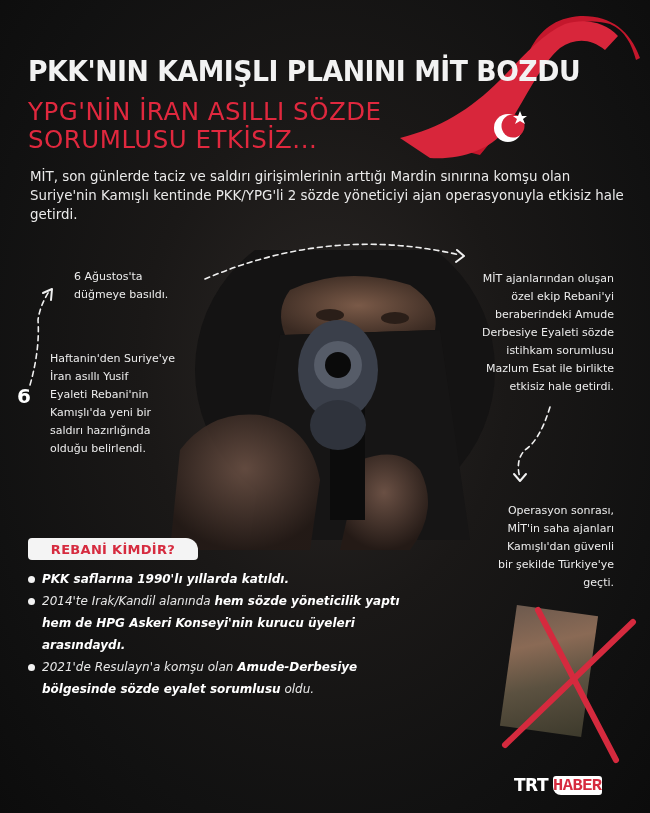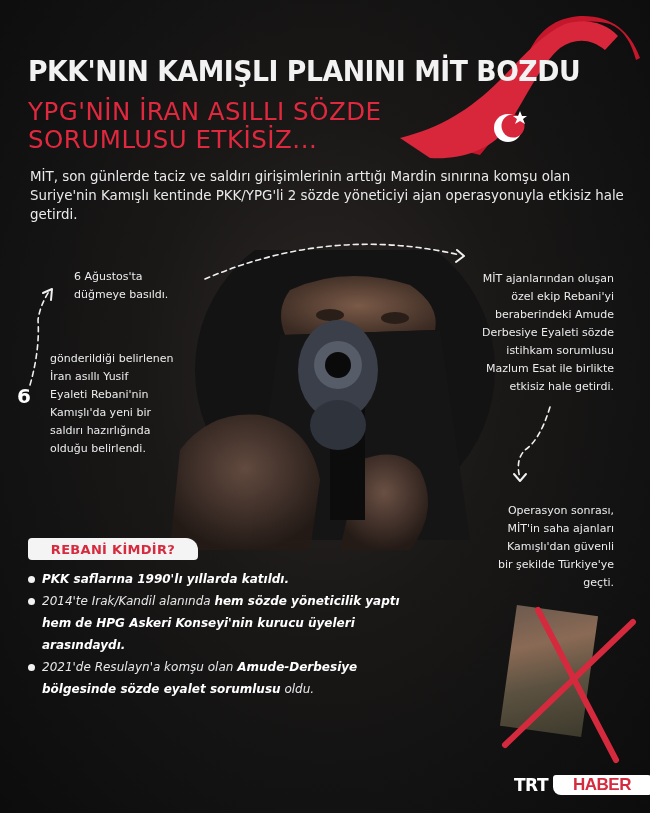--- a/index.html
+++ b/index.html
@@ -32,21 +32,21 @@
   .bullets{position:absolute;left:26px;top:568px;width:400px;margin:0;padding:0;list-style:none;
     font-family:"DejaVu Sans",sans-serif;font-style:italic;font-size:12px;line-height:22px;color:#e8e8e8;}
   .bullets li{position:relative;padding-left:16px;}
   .bullets li::before{content:"";position:absolute;left:2px;top:8px;width:7px;height:7px;border-radius:50%;background:#f2f2f2;}
   .bullets b{font-weight:bold;color:#fff;}
   .portrait{position:absolute;left:508px;top:610px;width:82px;height:122px;transform:rotate(8deg);
     background:linear-gradient(160deg,#6d5a4e 0%,#8a6a55 30%,#5b5140 60%,#3d3a2c 100%);}
   .xmark{position:absolute;left:490px;top:590px;width:150px;height:180px;}
   .logo{position:absolute;left:514px;top:775px;display:flex;align-items:center;}
   .logo .trt{font-family:"DejaVu Sans",sans-serif;font-weight:bold;font-size:17px;color:#fff;letter-spacing:-0.5px;margin-right:5px;}
-  .logo .haber{background:#fff;color:#d62b3f;font-family:Liberation Sans, sans-serif;font-weight:bold;font-size:17px;padding:0 20px;border-radius:3px 3px 3px 8px;letter-spacing:-0.5px;}
+  .logo .haber{background:#fff;color:#d62b3f;font-family:Liberation Mono, monospace;font-weight:bold;font-size:17px;padding:0 0;border-radius:3px 3px 3px 8px;letter-spacing:-0.5px;}
 </style>
 </head>
 <body>
 
 <div class="page">
 
   <svg class="ribbon" viewBox="0 0 310 150">
     <path d="M140 145 C 170 110, 200 60, 215 30 C 225 12, 250 8, 270 14 C 285 20, 292 35, 296 50 L 300 48 C 290 20, 270 5, 240 6 C 215 8, 200 20, 190 40 C 175 70, 150 110, 120 140 Z" fill="#c4172c"></path>
     <path d="M60 128 C 100 118, 130 100, 160 70 C 180 50, 200 25, 225 14 C 245 8, 265 12, 278 26 L 265 40 C 250 28, 235 28, 220 38 C 200 55, 185 90, 165 120 C 150 140, 120 150, 90 148 Z" fill="#d8263b"></path>
     <circle cx="168" cy="118" r="14" fill="#fff"></circle>
@@ -98,21 +98,21 @@
       <path d="M514 474 L 520 481 L 526 474"></path>
     </g>
   </svg>
 
   <div class="num6">6</div>
   <div class="txt t1">
     <div>6 Ağustos'ta</div>
     <div>düğmeye basıldı.</div>
   </div>
   <div class="txt t2">
-    <div>gönderildiği belirlenen</div>
+    <div>Haftanin'den Suriye'ye</div>
     <div>İran asıllı Yusif</div>
     <div>Eyaleti Rebani'nin</div>
     <div>Kamışlı'da yeni bir</div>
     <div>saldırı hazırlığında</div>
     <div>olduğu belirlendi.</div>
   </div>
   <div class="txt t3">
     <div>MİT ajanlarından oluşan</div>
     <div>özel ekip Rebani'yi</div>
     <div>beraberindeki Amude</div>

